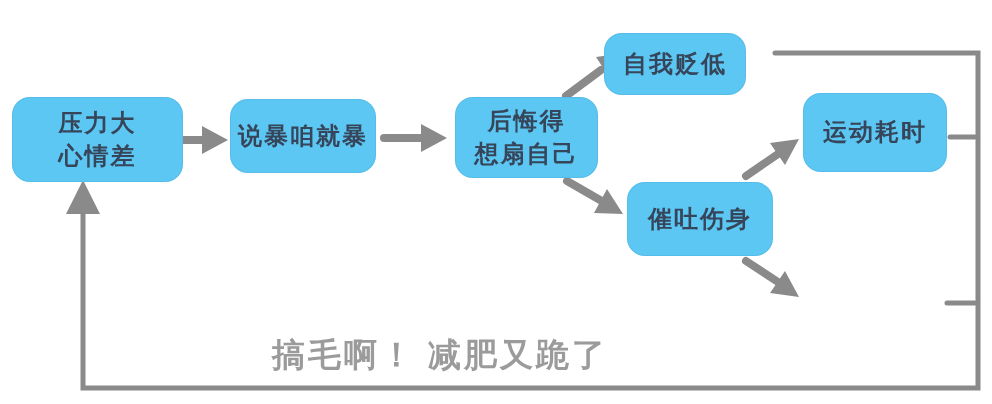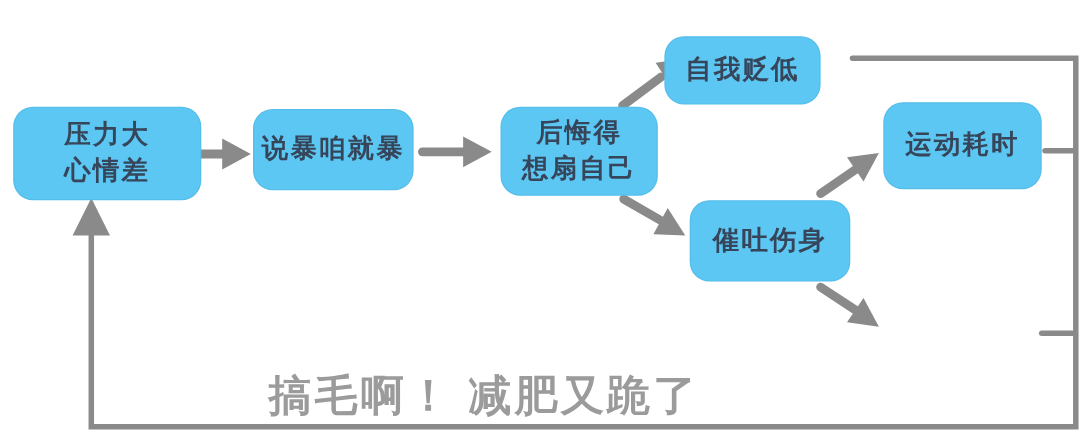--- a/index.html
+++ b/index.html
@@ -32,21 +32,21 @@
     white-space: pre-line;
     box-shadow: inset 0 0 0 1px rgba(70,160,210,0.25);
   }
   .caption {
     position: absolute;
     left: 140px;
     top: 333px;
     width: 600px;
     text-align: center;
     color: var(--caption-text, #9b9b9b);
-    font-size: 39px;
+    font-size: 33px;
     font-weight: 600;
     letter-spacing: 3px;
     white-space: nowrap;
   }
   .shaft { stroke: var(--arrow, #8a8a8a); stroke-width: 8; stroke-linecap: round; fill: none; }
   .thin  { stroke: var(--arrow, #8a8a8a); stroke-width: 5; stroke-linecap: round; fill: none; }
   .head  { fill: var(--arrow, #8a8a8a); stroke: none; }
 </style>
 </head>
 <body>

